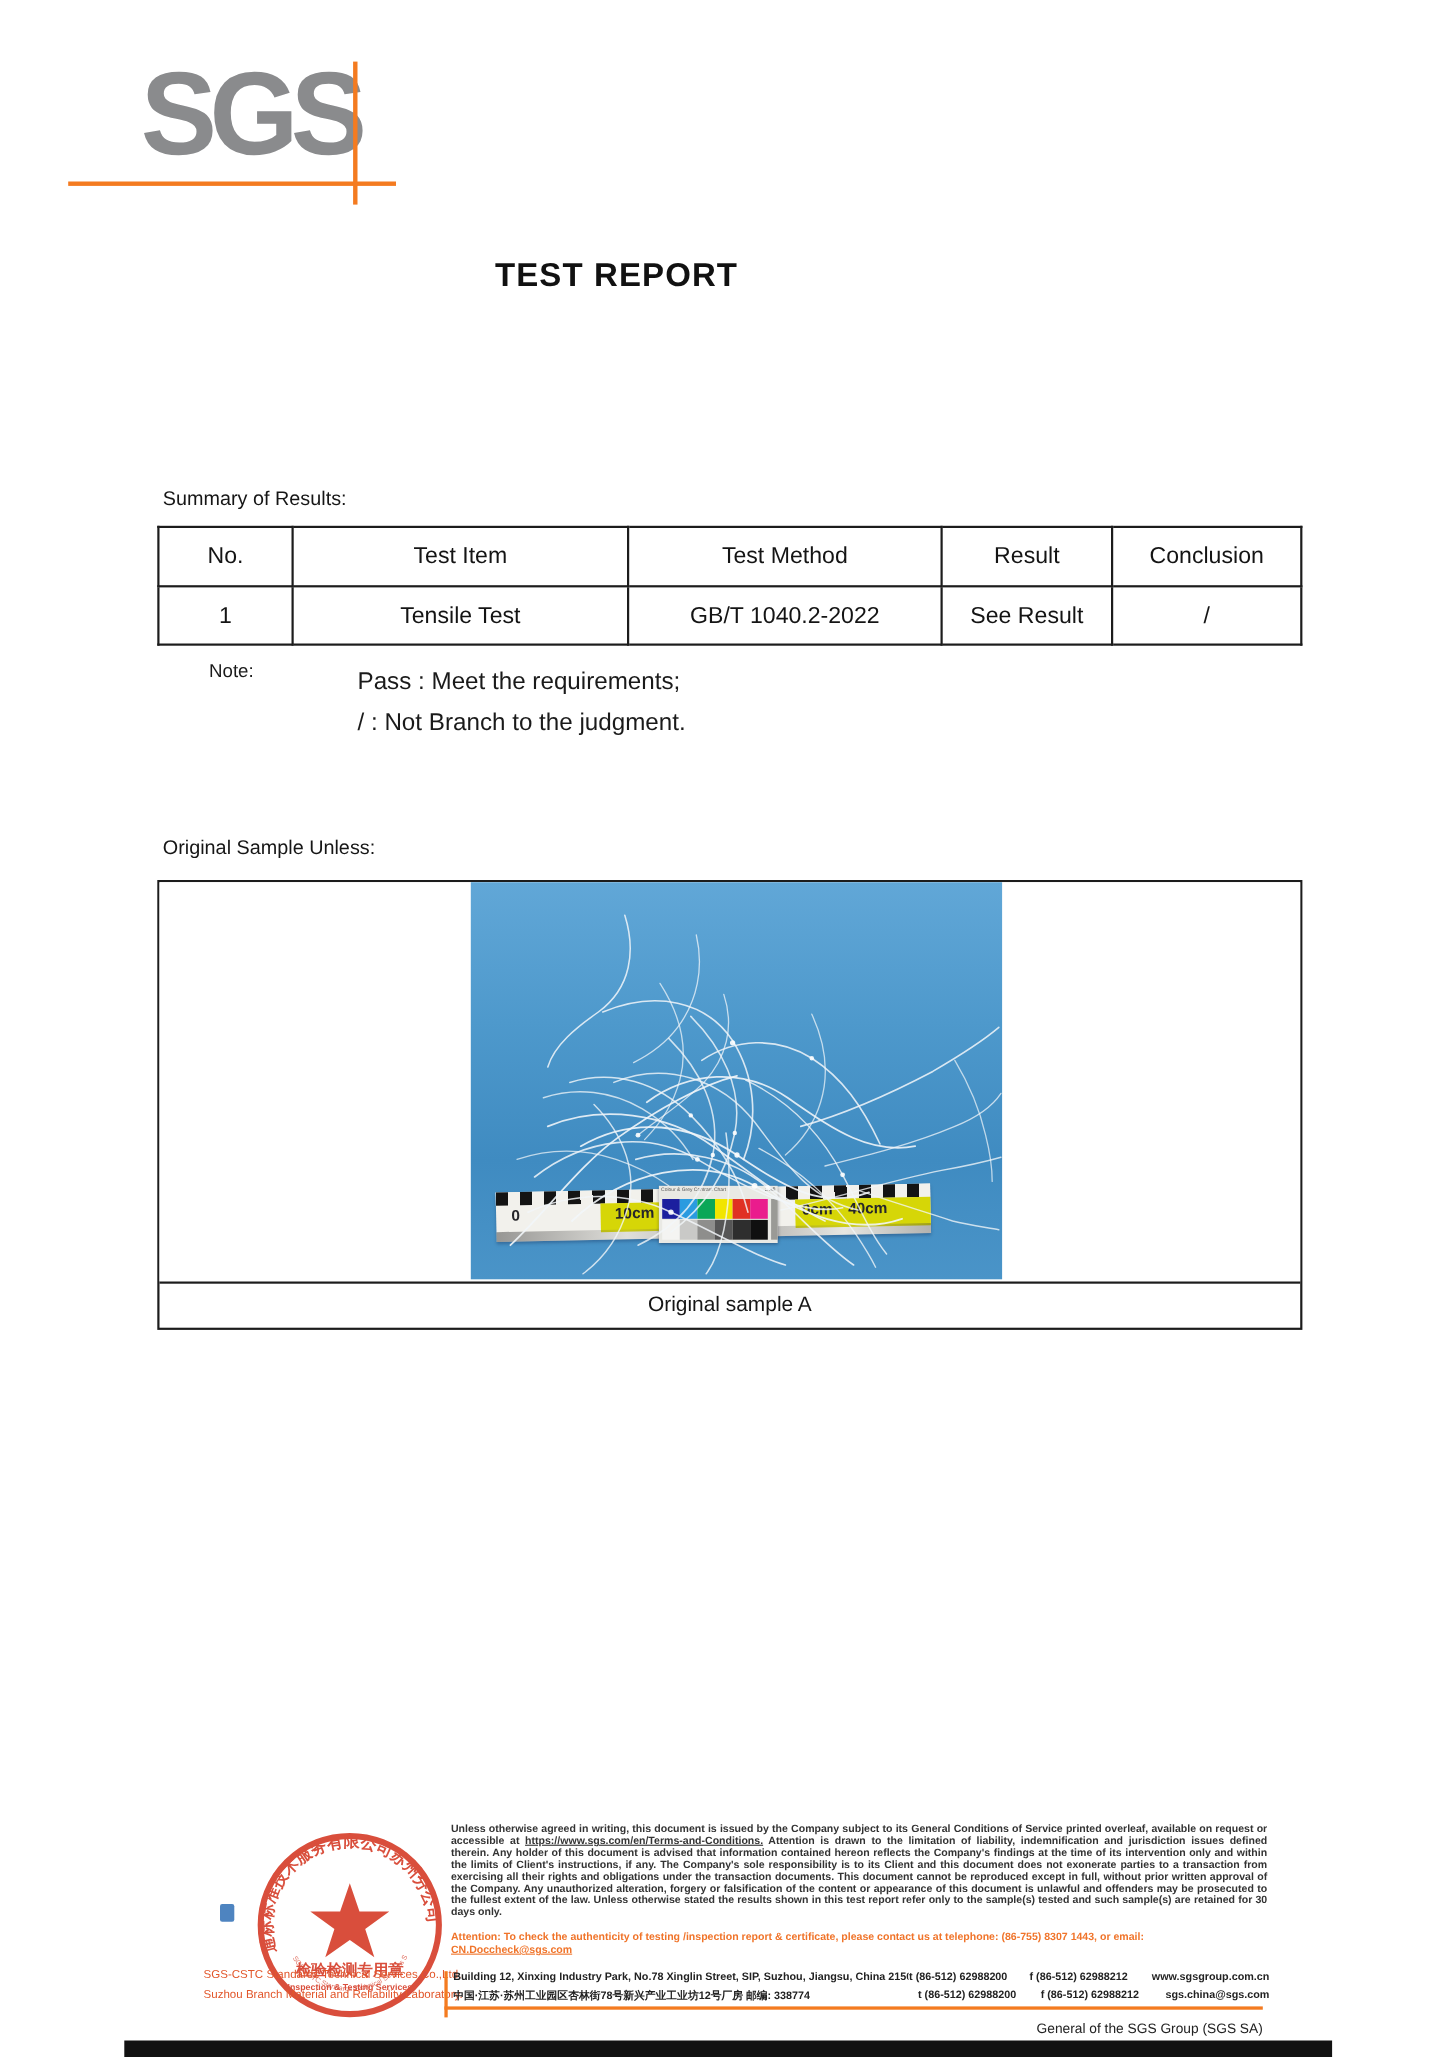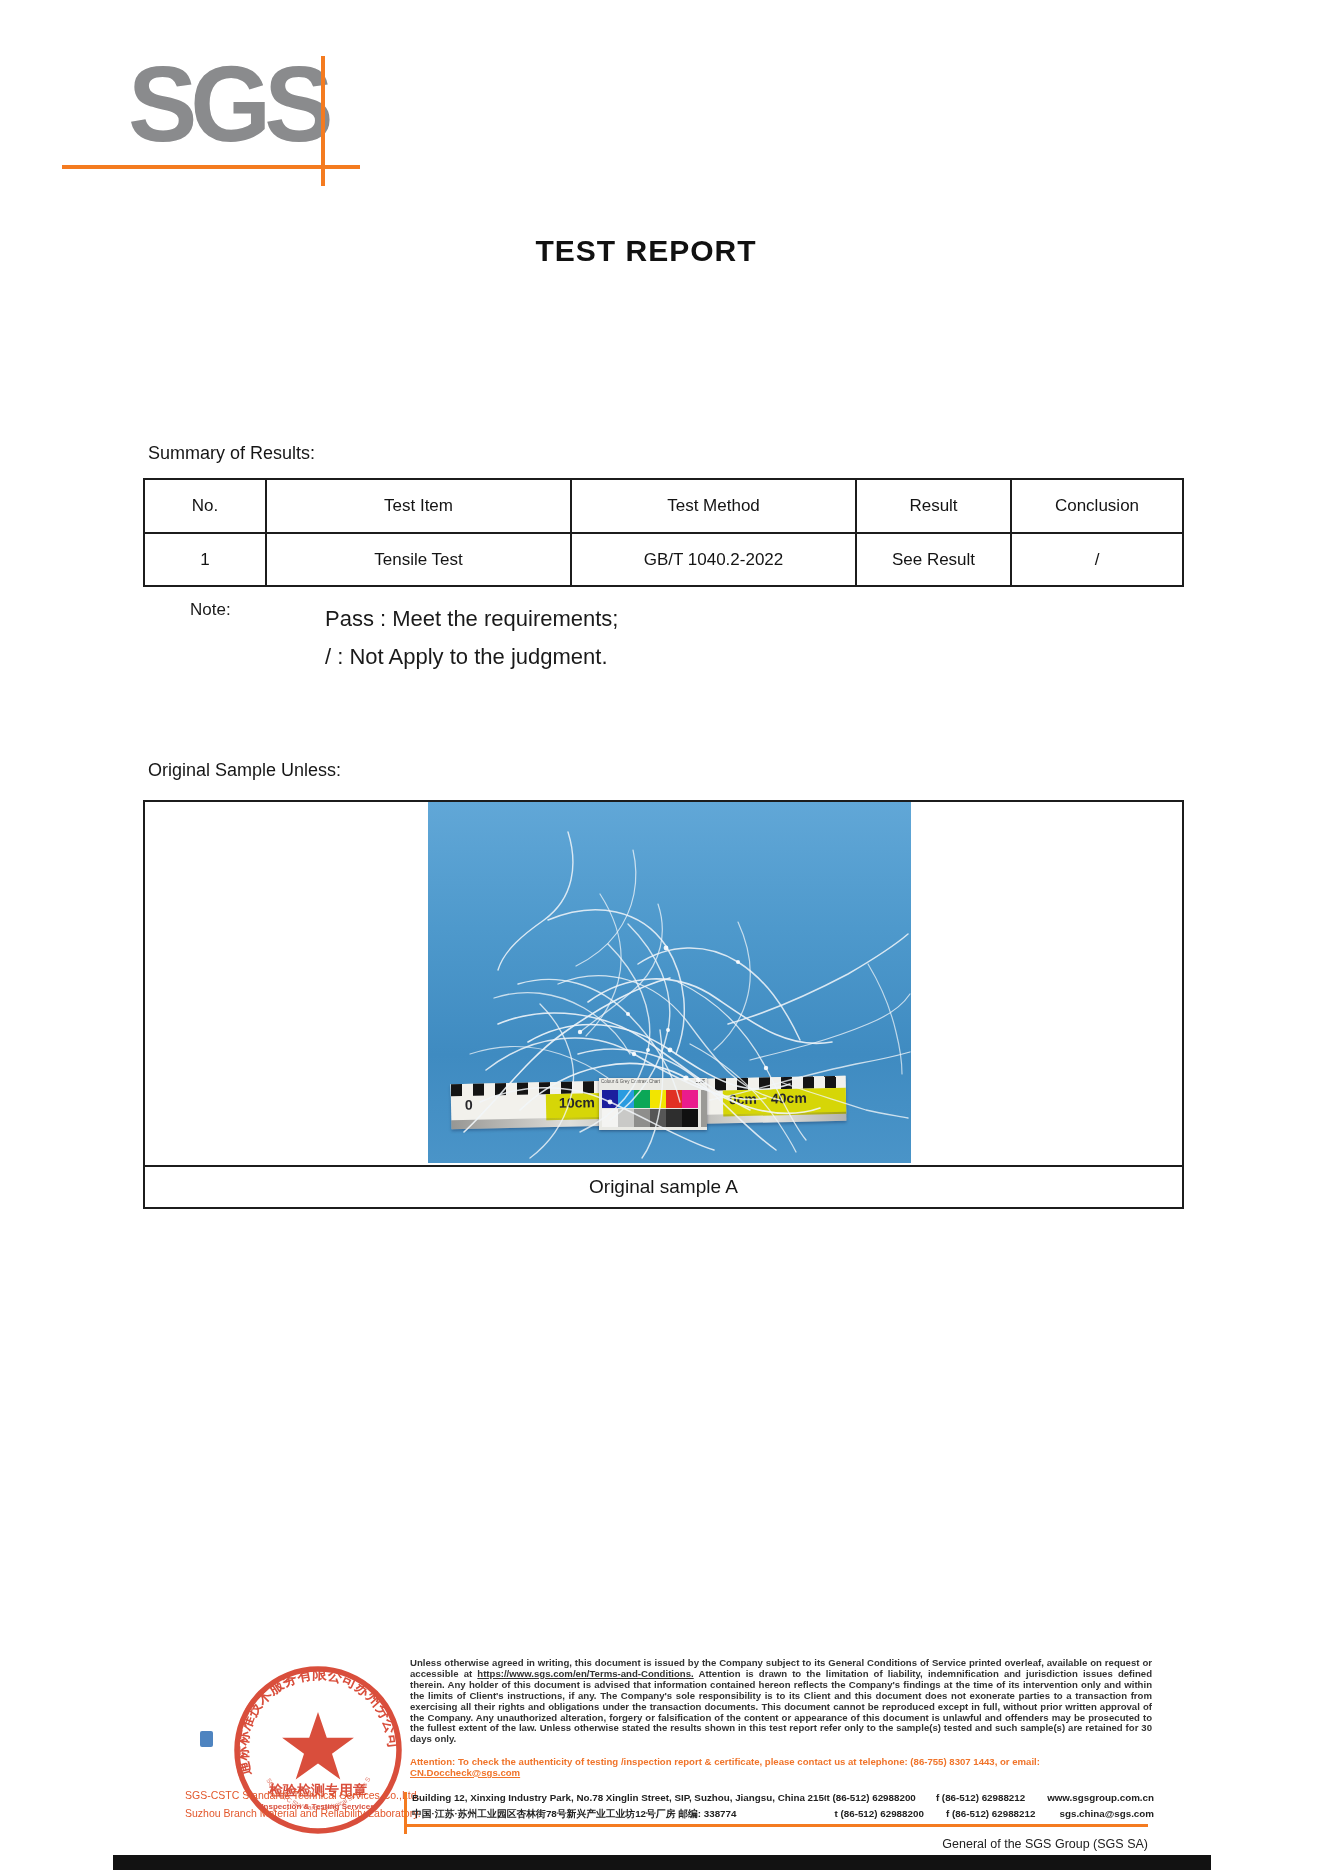--- a/index.html
+++ b/index.html
@@ -8,32 +8,32 @@
   .abs{position:absolute;}
 
   
   .logo-text{left:128px;top:48px;width:210px;height:118px;font-weight:bold;
     font-size:104px;line-height:112px;color:#8a8b8d;letter-spacing:-7px;
     font-family:"Liberation Sans",sans-serif;transform:scaleY(1.03);}
   .logo-hline{left:62px;top:165px;width:298px;height:4px;background:#f47b20;}
   .logo-vline{left:321px;top:56px;width:4px;height:130px;background:#f47b20;}
 
   
-  .report-title{left:450px;top:234px;width:392px;text-align:center;
+  .report-title{left:450px;top:234px;width:392px;
     font-size:30px;font-weight:bold;letter-spacing:1px;color:#111;}
   .meta{left:818px;top:282px;width:420px;font-size:17px;font-weight:bold;color:#111;}
   .meta-row{display:flex;margin-bottom:17px;white-space:pre;}
   .meta-label{width:82px;}
   .meta-value{flex:1;}
 
   
   .section-heading{font-size:18px;color:#161616;}
   .sum-heading{left:148px;top:443px;}
   table.results{position:absolute;left:143px;top:478px;width:1039px;
-    border-collapse:collapse;table-layout:fixed;font-size:17px;color:#141414;}
+    border-collapse:collapse;table-layout:fixed;font-size:21px;color:#141414;}
   table.results td,table.results th{border:2px solid #1c1c1c;text-align:center;
     font-weight:normal;padding:0;}
   table.results tr.hdr td{height:52px;}
   table.results tr.dat td{height:51px;}
 
   
   .note-label{left:190px;top:600px;font-size:17px;}
   .note-lines{left:325px;top:600px;font-size:22px;line-height:38px;}
 
   .photo-heading{left:148px;top:760px;}
@@ -127,21 +127,21 @@
       <td>GB/T 1040.2-2022</td>
       <td>See Result</td>
       <td>/</td>
     </tr>
   </tbody>
     </table>
 
   <div class="abs note-label">Note:</div>
   <div class="abs note-lines">
     <div>Pass : Meet the requirements;</div>
-    <div>/ : Not Apply to the judgment.</div>
+    <div>/ : Not Branch to the judgment.</div>
   </div>
 
   <div class="abs section-heading photo-heading">Original Sample Unless:</div>
 
   <div class="abs photo-box">
     <div class="photo-area">
       <div class="photo">
 
         <div class="ruler">
           <div class="ruler-checker"></div>

